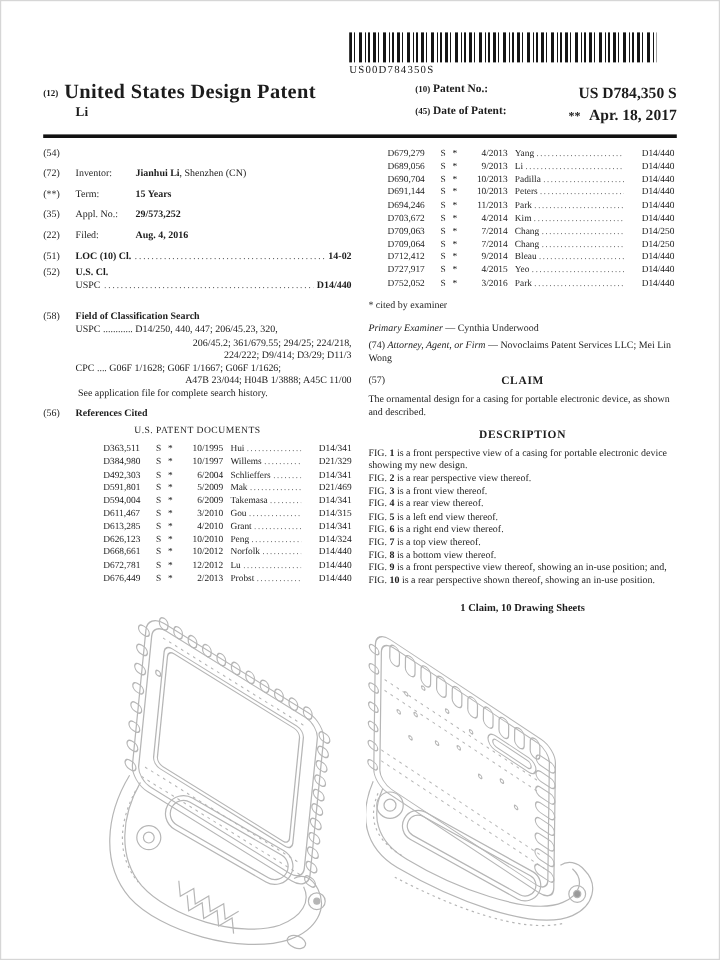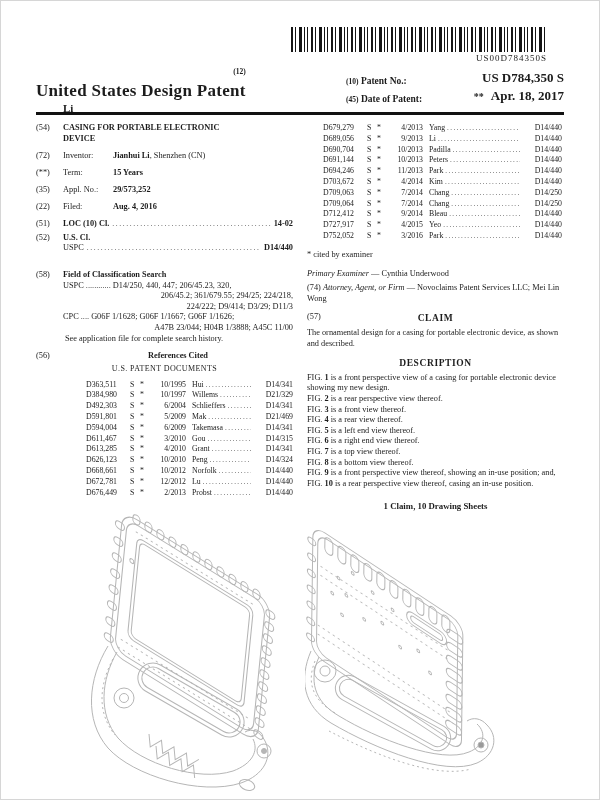--- a/index.html
+++ b/index.html
@@ -2,55 +2,55 @@
 <html><head>
 <meta charset="utf-8">
 <style>
   html,body{margin:0;padding:0;background:#fff;}
   .page{
     position:relative;width:600px;height:800px;background:#fff;
     box-sizing:border-box;border:1px solid #d6d6d6;overflow:hidden;
     font-family:"Liberation Serif","DejaVu Serif",serif;color:#1c1c1c;
   }
   
-  .barcode-wrap{position:absolute;top:26px;left:290px;width:256px;text-align:right;}
+  .barcode-wrap{position:absolute;top:26px;left:290px;width:256px;text-align:left;}
   .barcode-bars{
     width:256px;height:25px;
     background:
       repeating-linear-gradient(90deg,#141414 0 2px,#fff 2px 4px,#141414 4px 5px,#fff 5px 8px,
         #141414 8px 11px,#fff 11px 13px,#141414 13px 14px,#fff 14px 16px,#141414 16px 17px,#fff 17px 20px);
   }
   .barcode-text{font-size:9px;letter-spacing:1px;margin-top:1px;}
   
   .header{position:absolute;top:66px;left:35px;right:35px;display:flex;justify-content:space-between;}
   .small-num{font-size:7.5px;font-weight:bold;}
-  .title-row{display:flex;align-items:flex-end;gap:5px;flex-direction:column;}
+  .title-row{display:flex;align-items:center;gap:5px;}
   .doc-title{font-size:17px;font-weight:bold;margin:0;letter-spacing:0.3px;white-space:nowrap;}
   .author{font-size:11px;font-weight:bold;margin-left:27px;margin-top:1px;}
   .header-right{width:218px;padding-top:3px;}
-  .hr-row{display:flex;justify-content:space-between;align-items:flex-end;margin-bottom:2px;}
+  .hr-row{display:flex;justify-content:space-between;align-items:flex-start;margin-bottom:2px;}
   .hr-label{font-size:9.5px;font-weight:bold;}
   .hr-value{font-size:13px;font-weight:bold;white-space:nowrap;}
   .hr-vgroup{display:flex;align-items:baseline;gap:7px;}
   .stars{font-size:10px;font-weight:bold;}
   .rule{position:absolute;top:111px;left:35px;right:35px;height:2.6px;background:#111;}
   
   .columns{position:absolute;top:122px;left:35px;right:35px;display:flex;gap:14px;font-size:8.3px;line-height:1.28;}
   .col{flex:1;min-width:0;}
   .field{display:flex;margin-bottom:6.5px;}
   .fnum{width:27px;flex-shrink:0;}
   .fbody{flex:1;min-width:0;}
   .bold{font-weight:bold;}
   .flabel{display:inline-block;width:50px;}
   .leader{display:flex;align-items:baseline;}
   .dots{flex:1;overflow:hidden;white-space:nowrap;margin:0 3px;color:#333;}
   .dots::before{content:"....................................................................................";letter-spacing:1.6px;font-size:7.5px;}
   .r-align{text-align:right;}
   .note-indent{padding-left:2px;}
-  .center{text-align:center;}
+  .center{}
   .refs-subheading{text-align:center;margin:3px 0 5px 0;font-size:8px;letter-spacing:0.4px;}
   .refs-table-left{padding-left:50px;}
   .refs-table-right{padding-left:16px;padding-right:2px;}
   .ref-row{display:flex;align-items:flex-start;font-size:7.8px;line-height:9.8px;white-space:nowrap;}
   .r-no{width:44px;flex-shrink:0;}
   .r-kind{width:10px;flex-shrink:0;}
   .r-star{width:10px;flex-shrink:0;}
   .r-date{width:36px;text-align:right;margin-right:6px;flex-shrink:0;}
   .r-name{flex-shrink:0;}
   .r-dots{flex:1;overflow:hidden;white-space:nowrap;margin:0 2px;color:#444;}
@@ -104,21 +104,20 @@
   </div>
 
   <div class="rule"></div>
 
   <div class="columns">
 
     <div class="col">
 
       <div class="field">
         <span class="fnum">(54)</span>
-        <div class="fbody bold" style="max-width:178px">CASING FOR PORTABLE ELECTRONIC DEVICE</div>
       </div>
 
 
       <div class="field">
         <span class="fnum">(72)</span>
         <div class="fbody"><span class="flabel">Inventor:</span><b>Jianhui Li</b><span>, Shenzhen (CN)</span></div>
       </div>
 
       <div class="field">
         <span class="fnum">(**)</span>
@@ -449,21 +448,21 @@
           <span>is a bottom view thereof.</span>
         </div>
           <div class="desc-line">
           <span>FIG.</span>
           <b>9</b>
           <span>is a front perspective view thereof, showing an in-use position; and,</span>
         </div>
           <div class="desc-line">
           <span>FIG.</span>
           <b>10</b>
-          <span>is a rear perspective view thereof, casing an in-use position.</span>
+          <span>is a rear perspective shown thereof, showing an in-use position.</span>
         </div>
         </div>
 
       <div class="sheet-note">1 Claim, 10 Drawing Sheets</div>
     </div>
   </div>
 
   <svg class="fig fig-left" width="252" height="300" viewBox="0 0 252 300">
     <g stroke="#b6b6b6" fill="none" stroke-width="1">
       <g transform="translate(62,12) matrix(1,0.62,-0.1,1,0,0)">

